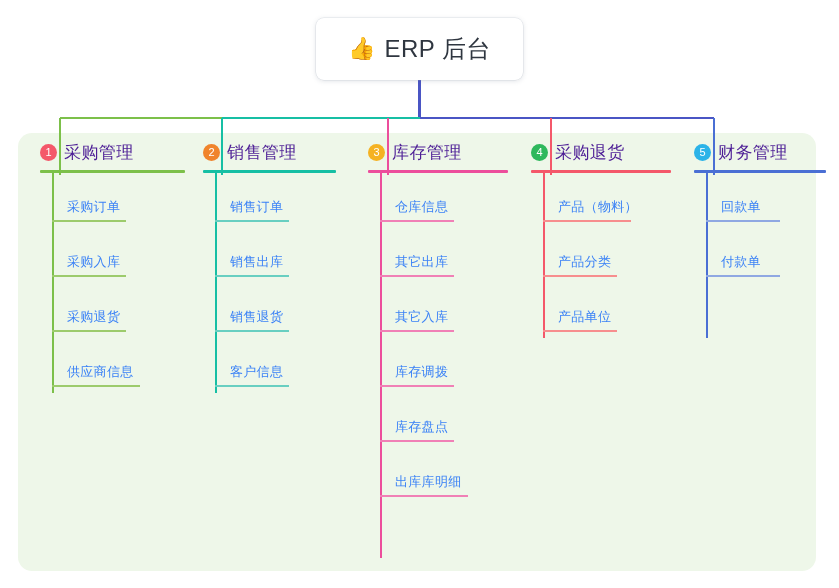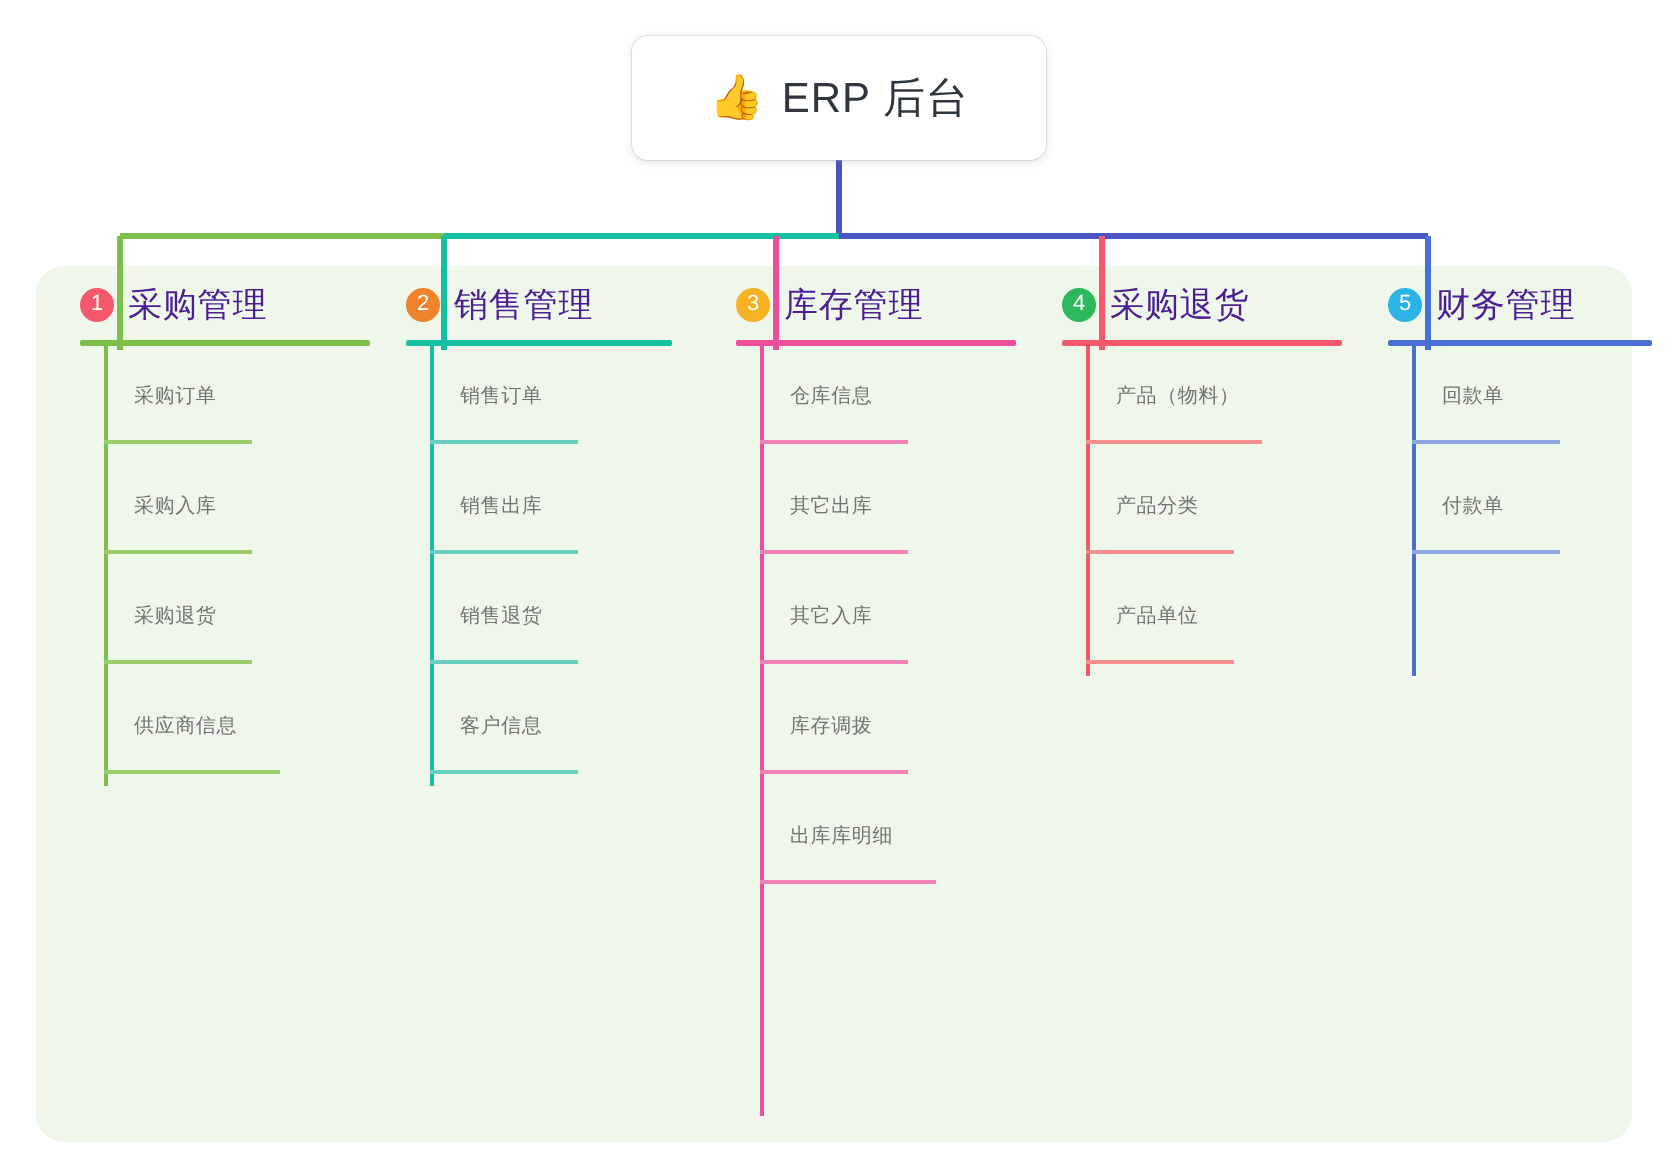--- a/index.html
+++ b/index.html
@@ -29,21 +29,21 @@
     height: 62px;
     background: #ffffff;
     border-radius: 8px;
     box-shadow: 0 1px 5px rgba(80,90,110,0.18), 0 0 0 0.5px rgba(180,188,200,0.35);
     display: flex;
     align-items: center;
     justify-content: center;
     box-sizing: border-box;
   }
   #root-node .root-label {
-    font-size: 21px;
+    font-size: 24px;
     color: #2f3640;
     letter-spacing: 0.5px;
     white-space: nowrap;
     line-height: 1;
   }
   #root-node .root-emoji {
     font-size: 22px;
     margin-right: 9px;
     line-height: 1;
   }
@@ -113,23 +113,23 @@
     width: 2px;
   }
   .leaf {
     position: relative;
     height: 55px;
     box-sizing: border-box;
   }
   .leaf-text {
     position: absolute;
     left: 27px;
-    bottom: 23px;
-    font-size: 10px;
-    color: #737373;
+    bottom: 12px;
+    font-size: 13px;
+    color: #3b82f6;
     white-space: nowrap;
     letter-spacing: 0.3px;
   }
   .leaf-rule {
     position: absolute;
     left: 12px;
     bottom: 6px;
     height: 1.6px;
   }
 </style>
@@ -228,20 +228,24 @@
           </div>
           <div class="leaf">
             <div class="leaf-text">其它入库</div>
             <div class="leaf-rule" style="background: rgb(240, 128, 182); width: 74px;"></div>
           </div>
           <div class="leaf">
             <div class="leaf-text">库存调拨</div>
             <div class="leaf-rule" style="background: rgb(240, 128, 182); width: 74px;"></div>
           </div>
           <div class="leaf">
+            <div class="leaf-text">库存盘点</div>
+            <div class="leaf-rule" style="background: rgb(240, 128, 182); width: 74px;"></div>
+          </div>
+          <div class="leaf">
             <div class="leaf-text">出库库明细</div>
             <div class="leaf-rule" style="background: rgb(240, 128, 182); width: 88px;"></div>
           </div>
         </div>
       </div>
       <div class="column" style="left: 531px;">
         <div class="col-header">
           <span class="badge" style="background: rgb(46, 184, 92);">4</span>
           <span class="col-title">采购退货</span>
         </div>

